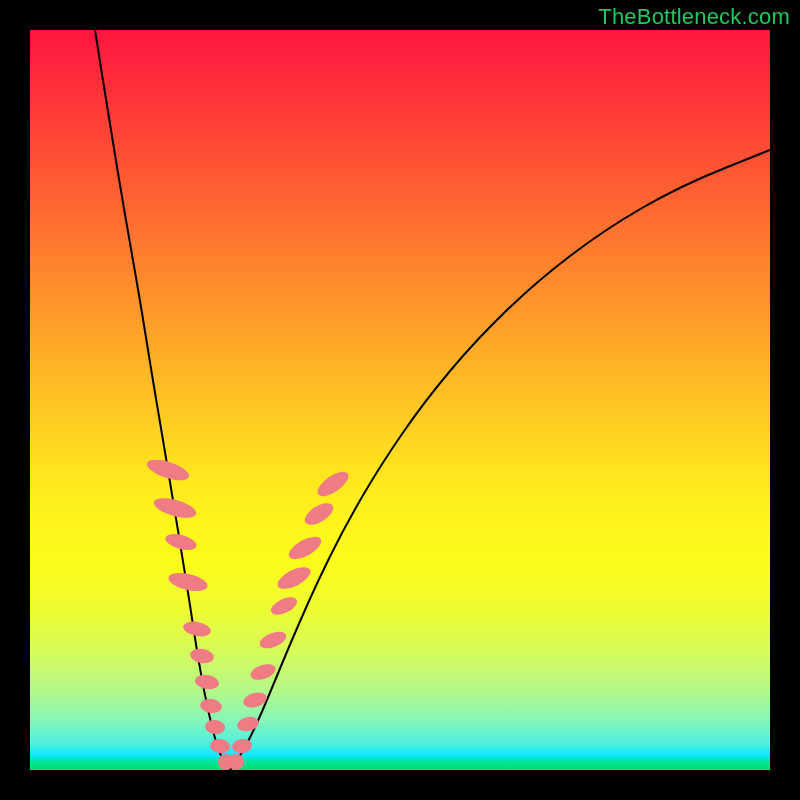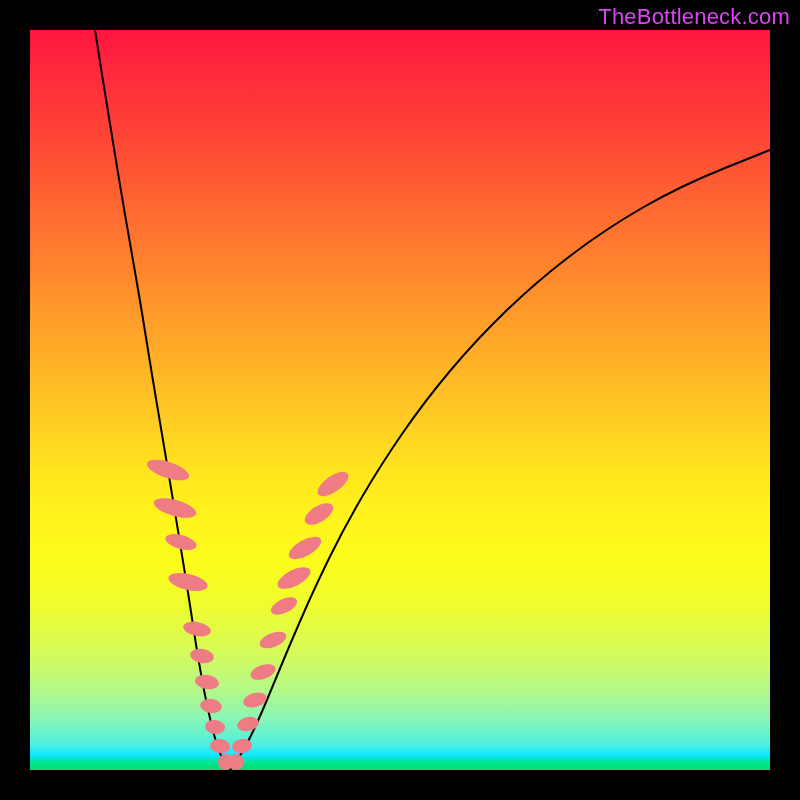--- a/index.html
+++ b/index.html
@@ -49,21 +49,21 @@
       #4df0e0 96.5%,
       #10e7ff 98%,
       #00e48f 99%,
       #00e070 100%
     );
   }
   .watermark {
     position: absolute;
     top: 4px;
     right: 10px;
-    color: #d946ef;
+    color: #22c55e;
     font-size: 22px;
     font-weight: 500;
     letter-spacing: 0.2px;
     user-select: none;
   }
   svg.curves {
     position: absolute;
     inset: 0;
   }
   .curve {

